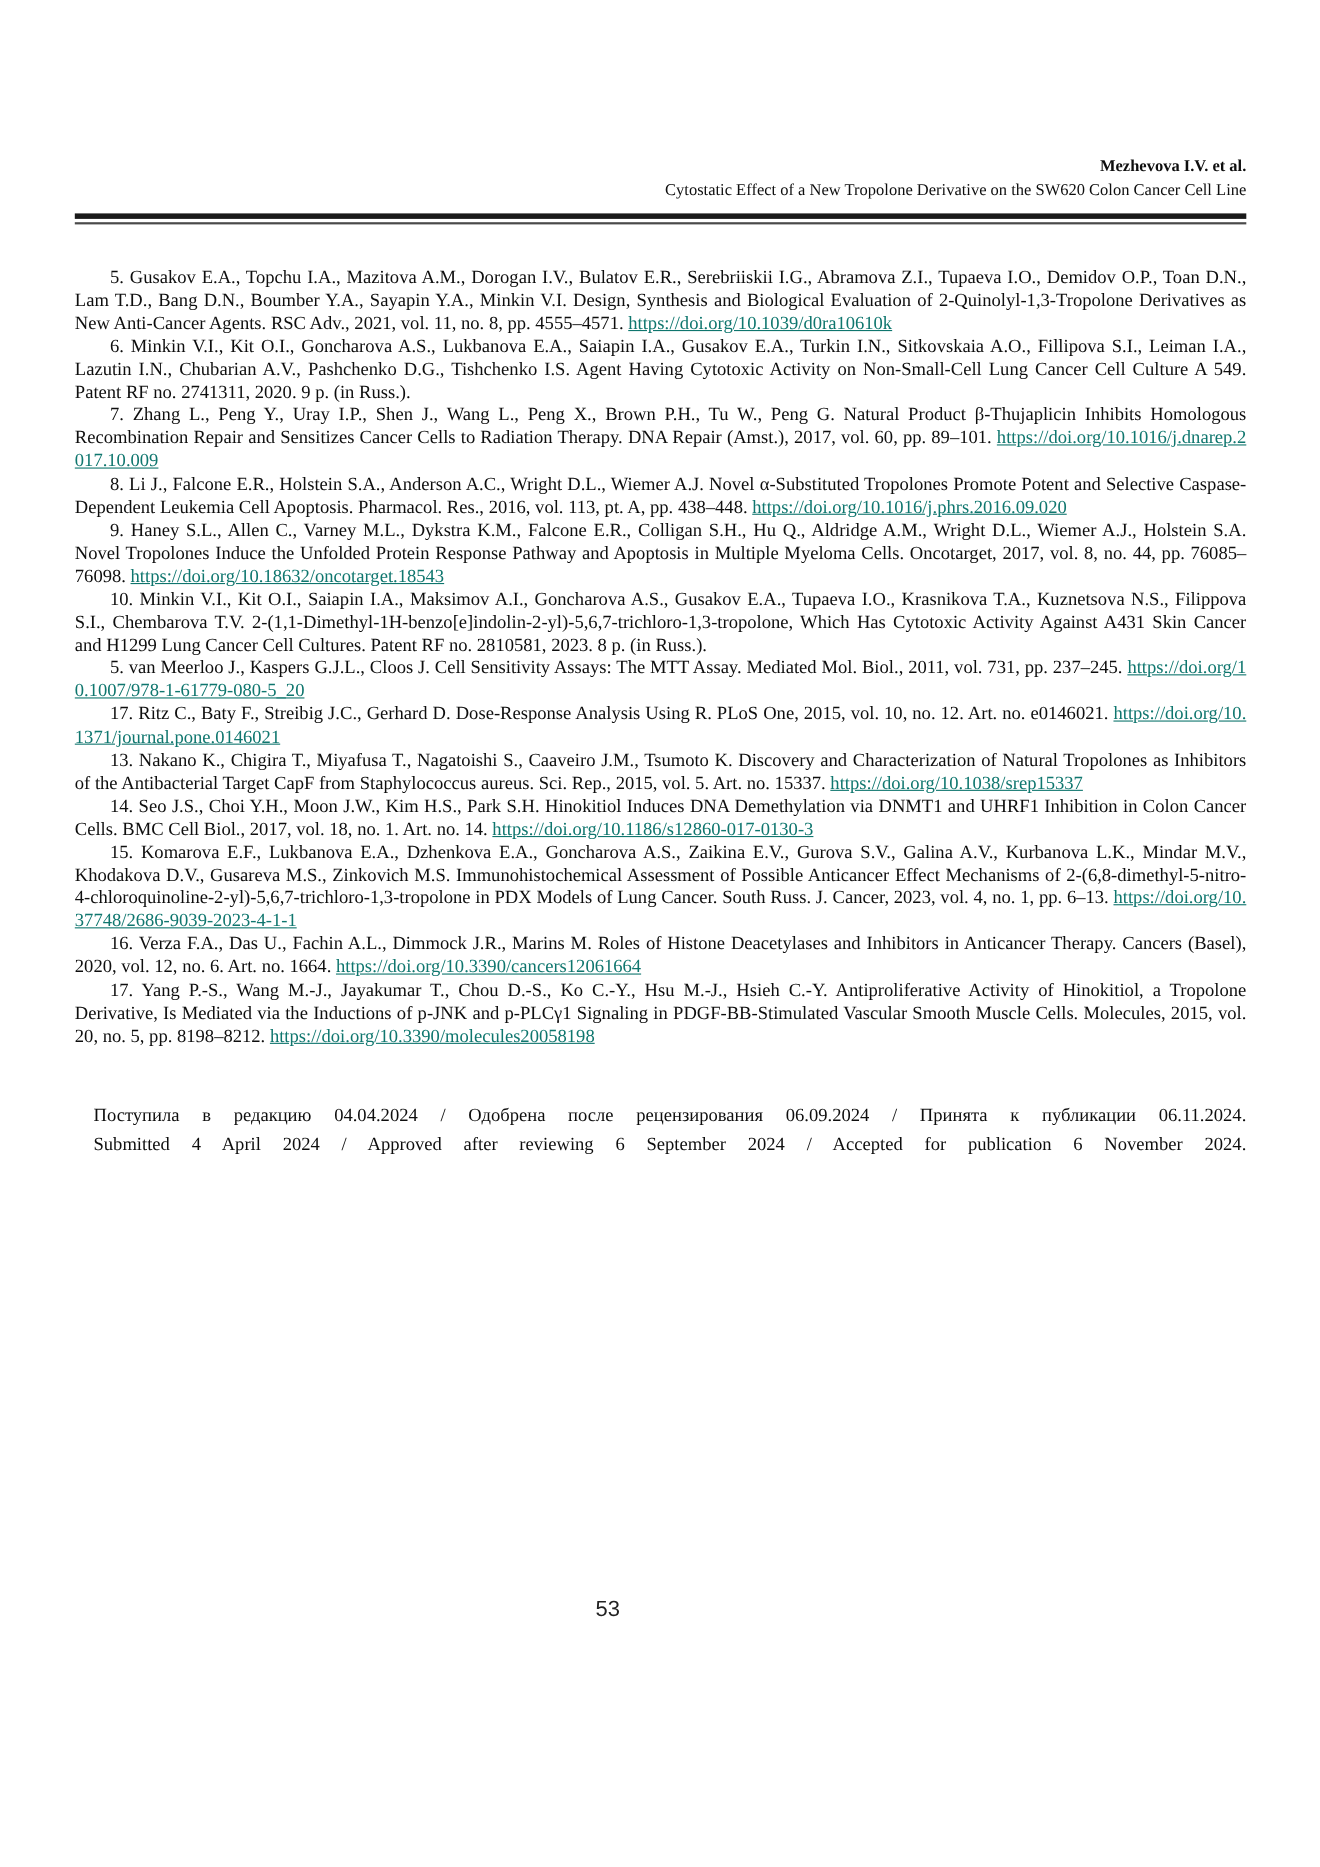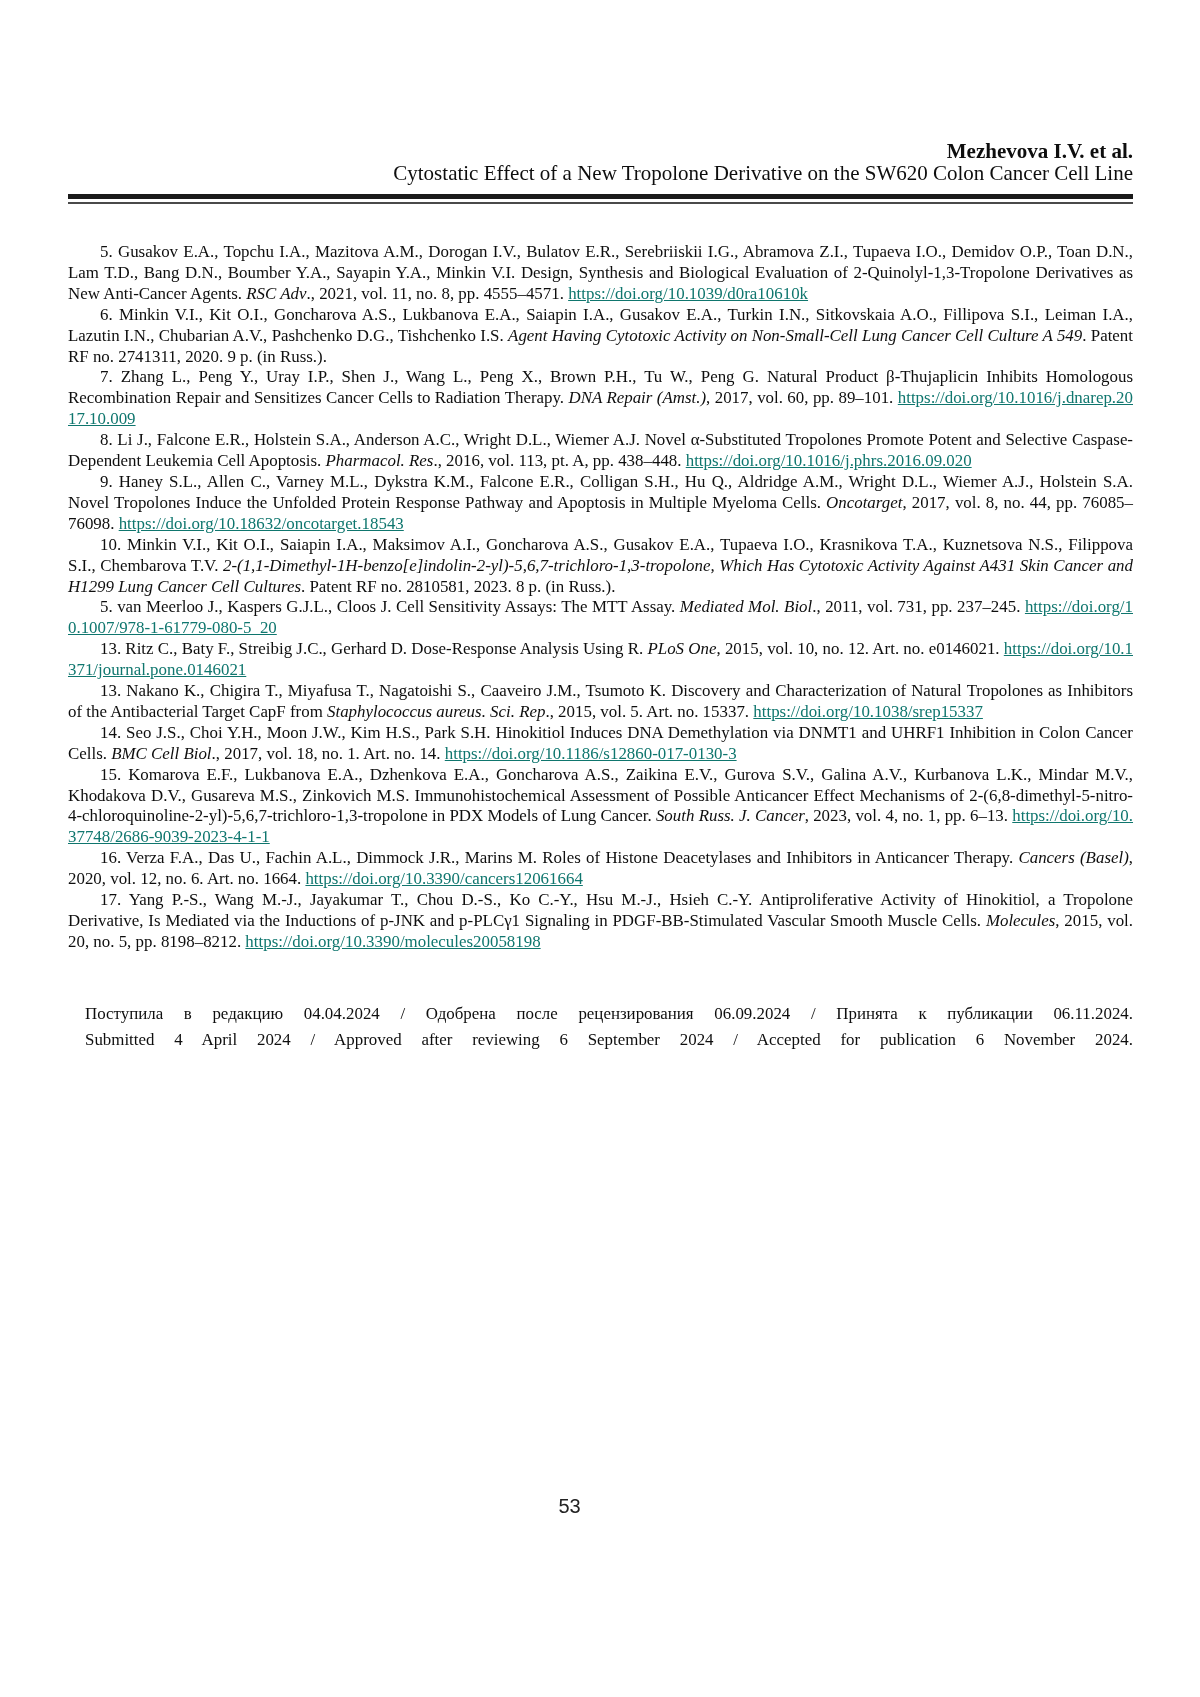--- a/index.html
+++ b/index.html
@@ -14,61 +14,60 @@
     overflow: hidden;
   }
   .content {
     position: absolute;
     left: 68px;
     top: 140px;
     width: 1065px;
   }
   .running-head {
     text-align: right;
-    font-size: 21px;
+    font-size: 15px;
     line-height: 22px;
   }
   .running-head .authors { font-weight: bold; }
   .rule-block { margin-top: 10px; }
   .rule-thick { height: 5px; background: #1a1a1a; }
   .rule-thin  { height: 2px; background: #4a4a4a; margin-top: 3px; }
   .refs {
     margin-top: 38px;
     font-size: 16.9px;
     line-height: 20.9px;
     text-align: justify;
   }
   .refs p.ref { margin: 0; text-indent: 32px; }
-  .refs .it { font-style: italic; }
+  .refs .it { }
   .refs a.doi {
     color: #0f766e;
     text-decoration: underline;
     word-break: break-all;
   }
   .dates {
     margin-top: 48px;
     font-size: 16.9px;
     line-height: 26px;
   }
   .dates p {
     margin: 0;
     text-indent: 17px;
     text-align: justify;
     text-align-last: justify;
   }
   .pagenum {
     position: absolute;
-    top: 1495px;
+    top: 1452px;
     left: 0;
     width: 1105px;
     text-align: center;
     font-family: "Liberation Sans", sans-serif;
     font-size: 20px;
     color: #222;
-    padding-left: 17px;
   }
 </style>
 </head>
 <body>
 
 <div class="page">
   <div class="content">
 
     <div class="running-head">
       <div class="authors">Mezhevova I.V. et al.</div>
@@ -81,21 +80,21 @@
     </div>
 
     <div class="refs" id="references-list">
         <p class="ref"><span class="plain">5. Gusakov E.A., Topchu I.A., Mazitova A.M., Dorogan I.V., Bulatov E.R., Serebriiskii I.G., Abramova Z.I., Tupaeva I.O., Demidov O.P., Toan D.N., Lam T.D., Bang D.N., Boumber Y.A., Sayapin Y.A., Minkin V.I. Design, Synthesis and Biological Evaluation of 2-Quinolyl-1,3-Tropolone Derivatives as New Anti-Cancer Agents. </span><span class="it">RSC Adv</span><span class="plain">., 2021, vol. 11, no. 8, pp. 4555–4571. </span><a class="doi" href="#">https://doi.org/10.1039/d0ra10610k</a></p>
         <p class="ref"><span class="plain">6. Minkin V.I., Kit O.I., Goncharova A.S., Lukbanova E.A., Saiapin I.A., Gusakov E.A., Turkin I.N., Sitkovskaia A.O., Fillipova S.I., Leiman I.A., Lazutin I.N., Chubarian A.V., Pashchenko D.G., Tishchenko I.S. </span><span class="it">Agent Having Cytotoxic Activity on Non-Small-Cell Lung Cancer Cell Culture A 549</span><span class="plain">. Patent RF no. 2741311, 2020. 9 p. (in Russ.).</span></p>
         <p class="ref"><span class="plain">7. Zhang L., Peng Y., Uray I.P., Shen J., Wang L., Peng X., Brown P.H., Tu W., Peng G. Natural Product β-Thujaplicin Inhibits Homologous Recombination Repair and Sensitizes Cancer Cells to Radiation Therapy. </span><span class="it">DNA Repair (Amst.)</span><span class="plain">, 2017, vol. 60, pp. 89–101. </span><a class="doi" href="#">https://doi.org/10.1016/j.dnarep.2017.10.009</a></p>
         <p class="ref"><span class="plain">8. Li J., Falcone E.R., Holstein S.A., Anderson A.C., Wright D.L., Wiemer A.J. Novel α-Substituted Tropolones Promote Potent and Selective Caspase-Dependent Leukemia Cell Apoptosis. </span><span class="it">Pharmacol. Res</span><span class="plain">., 2016, vol. 113, pt. A, pp. 438–448. </span><a class="doi" href="#">https://doi.org/10.1016/j.phrs.2016.09.020</a></p>
         <p class="ref"><span class="plain">9. Haney S.L., Allen C., Varney M.L., Dykstra K.M., Falcone E.R., Colligan S.H., Hu Q., Aldridge A.M., Wright D.L., Wiemer A.J., Holstein S.A. Novel Tropolones Induce the Unfolded Protein Response Pathway and Apoptosis in Multiple Myeloma Cells. </span><span class="it">Oncotarget</span><span class="plain">, 2017, vol. 8, no. 44, pp. 76085–76098. </span><a class="doi" href="#">https://doi.org/10.18632/oncotarget.18543</a></p>
         <p class="ref"><span class="plain">10. Minkin V.I., Kit O.I., Saiapin I.A., Maksimov A.I., Goncharova A.S., Gusakov E.A., Tupaeva I.O., Krasnikova T.A., Kuznetsova N.S., Filippova S.I., Chembarova T.V. </span><span class="it">2-(1,1-Dimethyl-1H-benzo[e]indolin-2-yl)-5,6,7-trichloro-1,3-tropolone, Which Has Cytotoxic Activity Against A431 Skin Cancer and H1299 Lung Cancer Cell Cultures</span><span class="plain">. Patent RF no. 2810581, 2023. 8 p. (in Russ.).</span></p>
         <p class="ref"><span class="plain">5. van Meerloo J., Kaspers G.J.L., Cloos J. Cell Sensitivity Assays: The MTT Assay. </span><span class="it">Mediated Mol. Biol</span><span class="plain">., 2011, vol. 731, pp. 237–245. </span><a class="doi" href="#">https://doi.org/10.1007/978-1-61779-080-5_20</a></p>
-        <p class="ref"><span class="plain">13. Ritz C., Baty F., Streibig J.C., Gerhard D. Dose-Response Analysis Using R. </span><span class="it">PLoS One</span><span class="plain">, 2015, vol. 10, no. 12. Art. no. e0146021. </span><a class="doi" href="#">https://doi.org/10.1371/journal.pone.0146021</a></p>
+        <p class="ref"><span class="plain">17. Ritz C., Baty F., Streibig J.C., Gerhard D. Dose-Response Analysis Using R. </span><span class="it">PLoS One</span><span class="plain">, 2015, vol. 10, no. 12. Art. no. e0146021. </span><a class="doi" href="#">https://doi.org/10.1371/journal.pone.0146021</a></p>
         <p class="ref"><span class="plain">13. Nakano K., Chigira T., Miyafusa T., Nagatoishi S., Caaveiro J.M., Tsumoto K. Discovery and Characterization of Natural Tropolones as Inhibitors of the Antibacterial Target CapF from </span><span class="it">Staphylococcus aureus. Sci. Rep</span><span class="plain">., 2015, vol. 5. Art. no. 15337. </span><a class="doi" href="#">https://doi.org/10.1038/srep15337</a></p>
         <p class="ref"><span class="plain">14. Seo J.S., Choi Y.H., Moon J.W., Kim H.S., Park S.H. Hinokitiol Induces DNA Demethylation via DNMT1 and UHRF1 Inhibition in Colon Cancer Cells. </span><span class="it">BMC Cell Biol</span><span class="plain">., 2017, vol. 18, no. 1. Art. no. 14. </span><a class="doi" href="#">https://doi.org/10.1186/s12860-017-0130-3</a></p>
         <p class="ref"><span class="plain">15. Komarova E.F., Lukbanova E.A., Dzhenkova E.A., Goncharova A.S., Zaikina E.V., Gurova S.V., Galina A.V., Kurbanova L.K., Mindar M.V., Khodakova D.V., Gusareva M.S., Zinkovich M.S. Immunohistochemical Assessment of Possible Anticancer Effect Mechanisms of 2-(6,8-dimethyl-5-nitro-4-chloroquinoline-2-yl)-5,6,7-trichloro-1,3-tropolone in PDX Models of Lung Cancer. </span><span class="it">South Russ. J. Cancer</span><span class="plain">, 2023, vol. 4, no. 1, pp. 6–13. </span><a class="doi" href="#">https://doi.org/10.37748/2686-9039-2023-4-1-1</a></p>
         <p class="ref"><span class="plain">16. Verza F.A., Das U., Fachin A.L., Dimmock J.R., Marins M. Roles of Histone Deacetylases and Inhibitors in Anticancer Therapy. </span><span class="it">Cancers (Basel)</span><span class="plain">, 2020, vol. 12, no. 6. Art. no. 1664. </span><a class="doi" href="#">https://doi.org/10.3390/cancers12061664</a></p>
         <p class="ref"><span class="plain">17. Yang P.-S., Wang M.-J., Jayakumar T., Chou D.-S., Ko C.-Y., Hsu M.-J., Hsieh C.-Y. Antiproliferative Activity of Hinokitiol, a Tropolone Derivative, Is Mediated via the Inductions of p-JNK and p-PLCγ1 Signaling in PDGF-BB-Stimulated Vascular Smooth Muscle Cells. </span><span class="it">Molecules</span><span class="plain">, 2015, vol. 20, no. 5, pp. 8198–8212. </span><a class="doi" href="#">https://doi.org/10.3390/molecules20058198</a></p>
       </div>
 
     <div class="dates">
       <p>Поступила в редакцию 04.04.2024 / Одобрена после рецензирования 06.09.2024 / Принята к публикации 06.11.2024.</p>
       <p>Submitted 4 April 2024 / Approved after reviewing 6 September 2024 / Accepted for publication 6 November 2024.</p>

